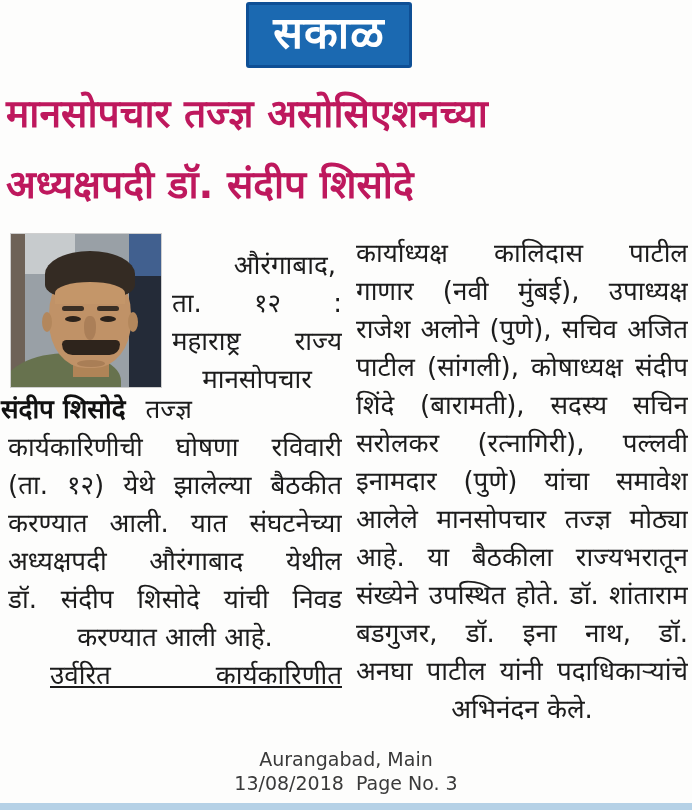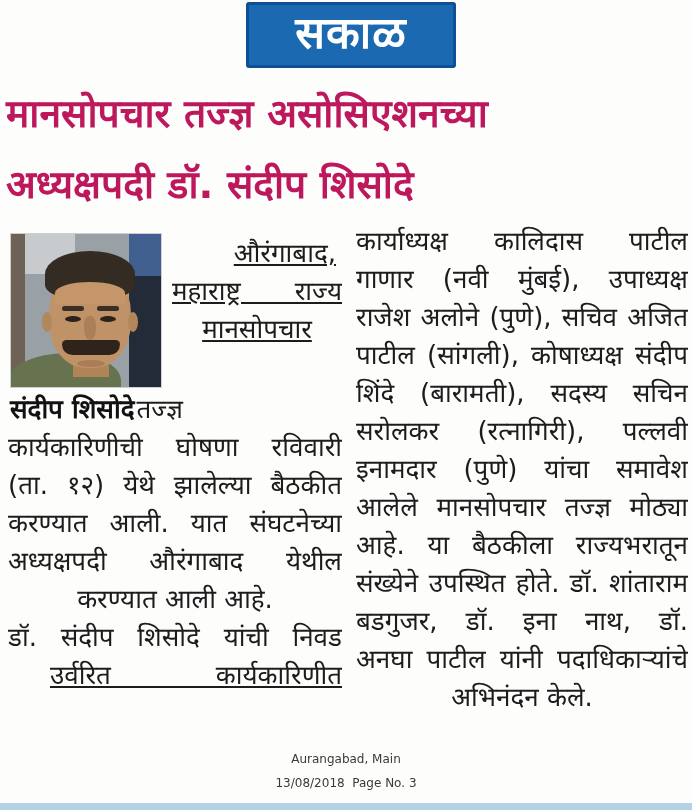--- a/index.html
+++ b/index.html
@@ -10,21 +10,21 @@
   }
   *{box-sizing:border-box;margin:0;padding:0;}
   html,body{background:#ffffff;}
   body{font-family:"DejaVu Sans",sans-serif;}
   .page{
     position:relative;width:692px;height:810px;overflow:hidden;
     background:#fdfdfc;color:var(--body-text);
   }
   
   .masthead{
-    position:absolute;left:246px;top:2px;width:210px;height:66px;
+    position:absolute;left:246px;top:2px;width:166px;height:66px;
     background:var(--masthead-blue);
     border:3px solid var(--masthead-border);
     border-radius:3px;
     display:flex;align-items:center;justify-content:center;
   }
   .masthead .logo{
     color:#ffffff;font-size:44px;font-weight:700;line-height:1;
     padding-bottom:4px;letter-spacing:1px;
   }
   
@@ -38,21 +38,21 @@
     font-size:26px;line-height:38px;color:var(--body-text);
     white-space:nowrap;
   }
   .lines .bodyline{white-space:normal;overflow:hidden;height:38px;}
   .a-justify{text-align:justify;text-align-last:justify;}
   .a-left{text-align:center;}
   .a-right{text-align:right;padding-right:6px;}
   .a-indent-justify{text-align:justify;text-align-last:justify;text-indent:42px;text-decoration:underline;}
   
   .dateline{
-    position:absolute;left:172px;top:234px;width:170px;text-decoration:underline;
+    position:absolute;left:172px;top:246px;width:170px;
   }
   .dateline .bodyline{height:38px;overflow:hidden;white-space:normal;}
   
   .photo{
     position:absolute;left:10px;top:233px;width:152px;height:155px;
     background:#99a0a6;border:1px solid #cfcfcf;overflow:hidden;
   }
   .ph-left-shade{position:absolute;left:0;top:0;width:14px;height:100%;background:#6e6257;}
   .ph-topleft{position:absolute;left:14px;top:0;width:50px;height:40px;background:#c7cbcd;}
   .ph-right-dark{position:absolute;right:0;top:0;width:32px;height:100%;background:#242b38;}
@@ -66,34 +66,34 @@
   .ph-ear-r{position:absolute;left:117px;top:78px;width:10px;height:20px;background:#b3875c;border-radius:50%;}
   .ph-brow-l{position:absolute;left:51px;top:72px;width:22px;height:5px;background:#3a2f25;border-radius:3px;}
   .ph-brow-r{position:absolute;left:86px;top:72px;width:22px;height:5px;background:#3a2f25;border-radius:3px;}
   .ph-eye-l{position:absolute;left:54px;top:82px;width:16px;height:6px;background:#2b221b;border-radius:50%;}
   .ph-eye-r{position:absolute;left:89px;top:82px;width:16px;height:6px;background:#2b221b;border-radius:50%;}
   .ph-nose{position:absolute;left:73px;top:82px;width:12px;height:24px;background:#ab7f58;border-radius:40% 40% 50% 50%;}
   .ph-mustache{position:absolute;left:51px;top:106px;width:58px;height:15px;background:#2e241c;border-radius:6px 6px 14px 14px;}
   .ph-chin{position:absolute;left:66px;top:126px;width:28px;height:7px;background:#a97e56;border-radius:50%;}
   
   .caption-line{
-    position:absolute;left:10px;top:390px;width:334px;
-    display:flex;align-items:flex-start;gap:2px;
+    position:absolute;left:1px;top:390px;width:334px;
+    display:flex;align-items:flex-start;gap:20px;
   }
   .caption-bold{font-size:26px;line-height:38px;font-weight:700;color:#111;}
   
   .left-col{position:absolute;left:8px;top:428px;width:334px;}
-  .right-col{position:absolute;left:356px;top:222px;width:332px;}
+  .right-col{position:absolute;left:356px;top:234px;width:332px;}
   
   .footer{
     position:absolute;left:0;top:747px;width:692px;
     display:flex;flex-direction:column;align-items:center;
     color:#3a3a3a;
   }
-  .footer-line{font-size:12px;line-height:24px;white-space:pre;}
+  .footer-line{font-size:19px;line-height:24px;white-space:pre;}
   .bottom-strip{position:absolute;left:0;top:803px;width:692px;height:7px;background:var(--bottom-strip);}
 </style>
 </head>
 <body>
 
 <div class="page">
 
   <div class="masthead">
     <div class="logo">सकाळ</div>
   </div>
@@ -119,36 +119,37 @@
     <div class="ph-brow-r"></div>
     <div class="ph-eye-l"></div>
     <div class="ph-eye-r"></div>
     <div class="ph-nose"></div>
     <div class="ph-mustache"></div>
     <div class="ph-chin"></div>
   </div>
 
   <div class="dateline lines">
       <div class="bodyline a-right">औरंगाबाद,</div>
+      <div class="bodyline a-justify">ता. १२ :</div>
       <div class="bodyline a-justify">महाराष्ट्र राज्य</div>
       <div class="bodyline a-left">मानसोपचार</div>
     </div>
 
   <div class="caption-line">
     <span class="caption-bold">संदीप शिसोदे</span>
     <span class="bodyline">तज्ज्ञ</span>
   </div>
 
   <div class="left-col lines">
       <div class="bodyline a-justify">कार्यकारिणीची घोषणा रविवारी</div>
       <div class="bodyline a-justify">(ता. १२) येथे झालेल्या बैठकीत</div>
       <div class="bodyline a-justify">करण्यात आली. यात संघटनेच्या</div>
       <div class="bodyline a-justify">अध्यक्षपदी औरंगाबाद येथील</div>
+      <div class="bodyline a-justify">डॉ. संदीप शिसोदे यांची निवड</div>
       <div class="bodyline a-left">करण्यात आली आहे.</div>
-      <div class="bodyline a-justify">डॉ. संदीप शिसोदे यांची निवड</div>
       <div class="bodyline a-indent-justify">उर्वरित कार्यकारिणीत</div>
     </div>
 
   <div class="right-col lines">
       <div class="bodyline a-justify">कार्याध्यक्ष कालिदास पाटील</div>
       <div class="bodyline a-justify">गाणार (नवी मुंबई), उपाध्यक्ष</div>
       <div class="bodyline a-justify">राजेश अलोने (पुणे), सचिव अजित</div>
       <div class="bodyline a-justify">पाटील (सांगली), कोषाध्यक्ष संदीप</div>
       <div class="bodyline a-justify">शिंदे (बारामती), सदस्य सचिन</div>
       <div class="bodyline a-justify">सरोलकर (रत्नागिरी), पल्लवी</div>

